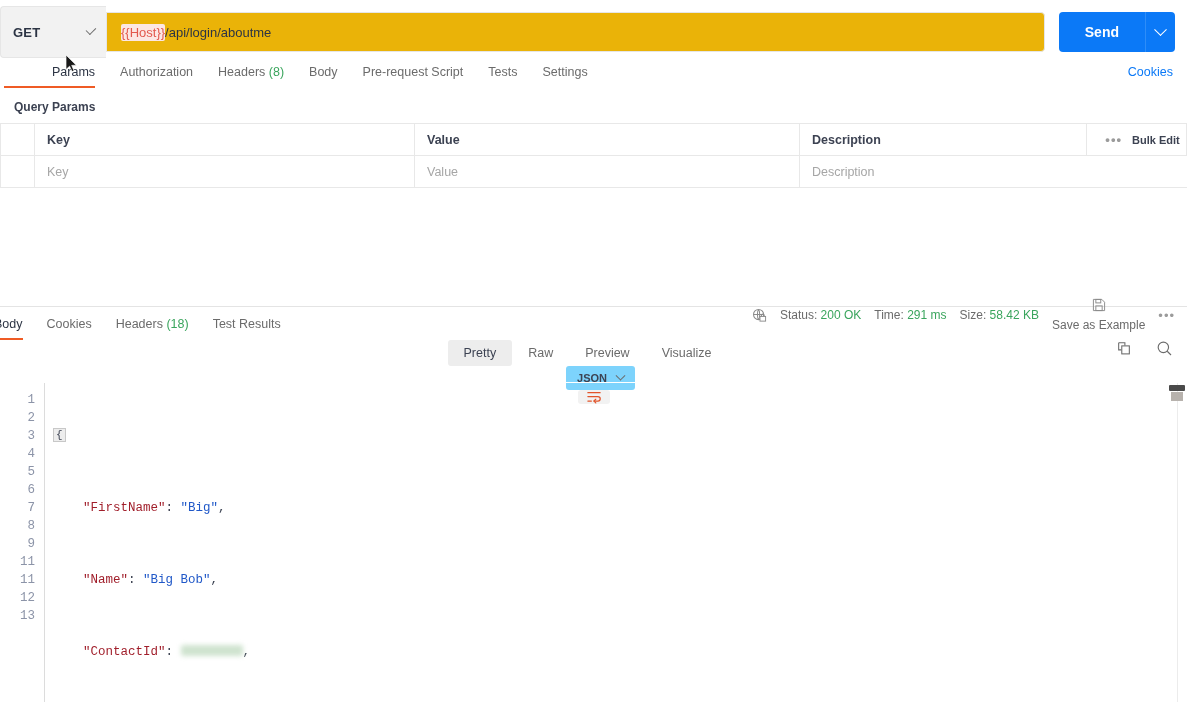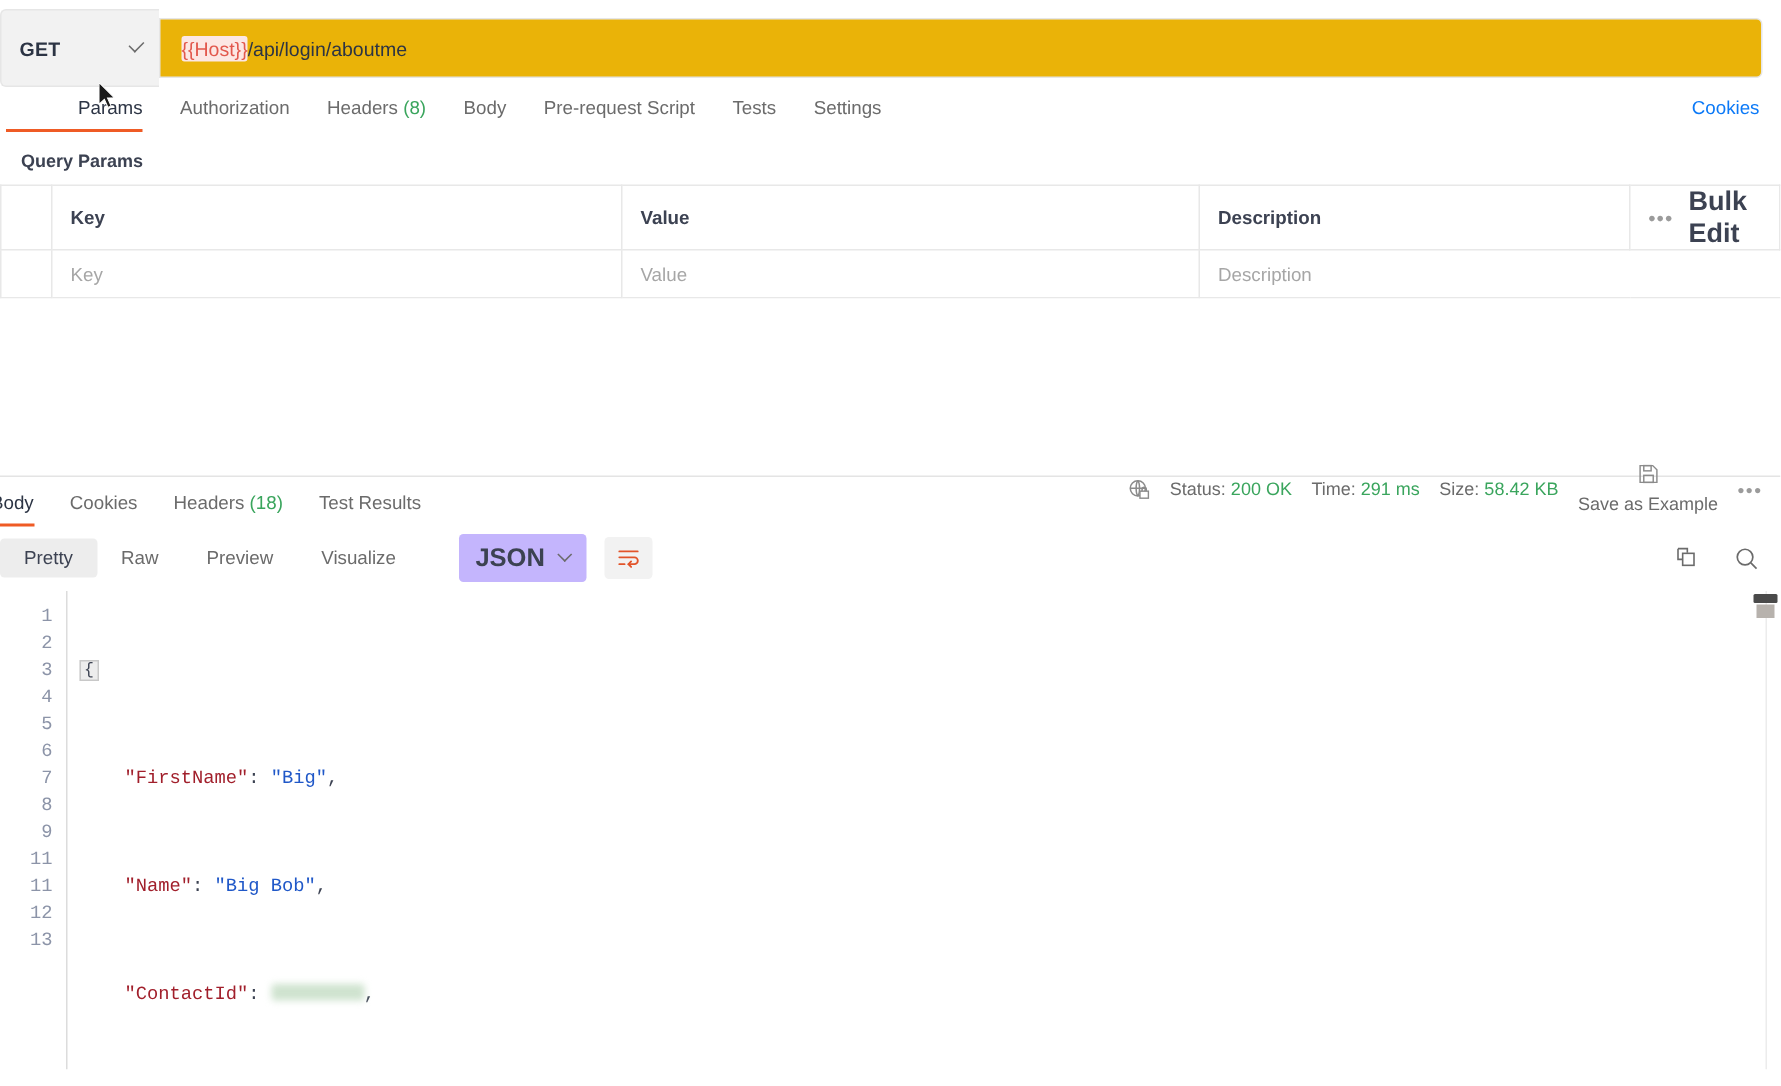--- a/index.html
+++ b/index.html
@@ -114,21 +114,21 @@
   }
   .tbl th { font-weight: bold; color: #3c4252; }
   .col-chk { width: 34px; padding: 0; }
   .col-key { width: 380px; }
   .col-val { width: 385px; }
   .col-desc { }
   .col-act { width: 100px; padding: 0; border-left: 1px solid #e8e8e8; }
   .ph { color: #a6a6a6; }
   .act-cell { display: flex; align-items: center; gap: 10px; justify-content: center; }
   .dots { color: #9b9b9b; letter-spacing: 1px; font-size: 13px; cursor: pointer; }
-  .bulk { color: #3c4252; font-size: 18px; cursor: pointer; }
+  .bulk { color: #3c4252; font-size: 11px; cursor: pointer; }
   .tbl tr.body-row td.col-chk { border-right: 1px solid #e8e8e8; }
 
   
   .gap { height: 118px; background: #fff; }
   .resp-sep { height: 1px; background: #e4e4e4; }
 
   .resp-tabs {
     display: flex; align-items: flex-end;
     height: 33px; position: relative;
     padding-left: 0;
@@ -140,33 +140,34 @@
     display: flex; align-items: center; gap: 13px;
     font-size: 12px; color: #6b6b6b;
   }
   .meta-item .gv { color: #3aa55d; }
   .save-ex { display: flex; align-items: center; gap: 6px; color: #6b6b6b; cursor: pointer; flex-direction: column; }
 
   .body-toolbar {
     display: flex; align-items: center;
     height: 42px; padding: 0 12px 0 0;
     position: relative;
+    flex-direction: column;
   }
   .seg { display: flex; align-items: center; background: #fff; }
   .seg-item {
     font-size: 12.5px; color: #6b6b6b;
     padding: 6px 16px; border-radius: 3px;
     cursor: pointer;
   }
   .seg-item.active { background: #ededed; color: #3c4252; }
   .fmt-select {
     display: flex; align-items: center; gap: 10px;
-    background: #c4b5fd; border-radius: 3px;
+    background: #7dd3fc; border-radius: 3px;
     padding: 6px 11px; margin-left: 26px;
-    font-size: 17px; color: #3c4252; font-weight: bold;
+    font-size: 11px; color: #3c4252; font-weight: bold;
     cursor: pointer;
   }
   .fmt-select .chev { width: 7px; height: 7px; border-width: 1.4px; }
   .wrap-btn {
     background: #f2f2f2; border-radius: 3px;
     width: 32px; height: 28px; margin-left: 12px;
     display: flex; align-items: center; justify-content: center;
     cursor: pointer;
   }
   .tb-right {
@@ -251,20 +252,26 @@
 <body>
 
 <div class="req-bar">
   <div class="method-box">
     <span class="method-label">GET</span>
     <span class="chev"></span>
   </div>
   <div class="url-box">
     <span class="var-chip">{{Host}}</span>
       <span class="url-rest">/api/login/aboutme</span>
+  </div>
+  <div class="send-wrap">
+    <button class="send-btn">Send</button>
+    <div class="send-caret">
+      <span class="chev"></span>
+    </div>
   </div>
 </div>
 
 <div class="req-tabs" style="padding-left:0;">
   <div style="width:0"></div>
   <div class="rtab active" style="margin-left:4px;padding-left:48px;">
     <span>Params</span>
   </div>
   <div class="rtab">
     <span>Authorization</span>

